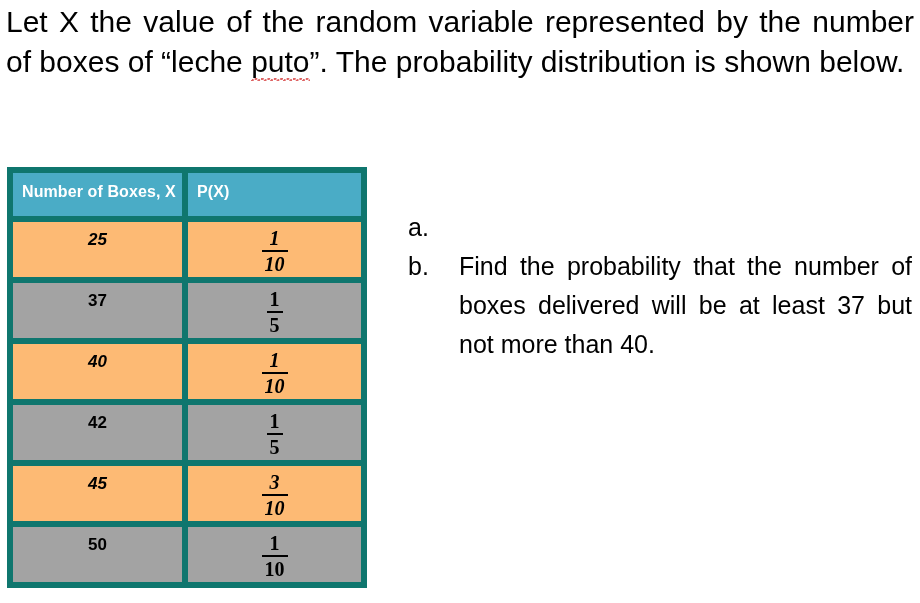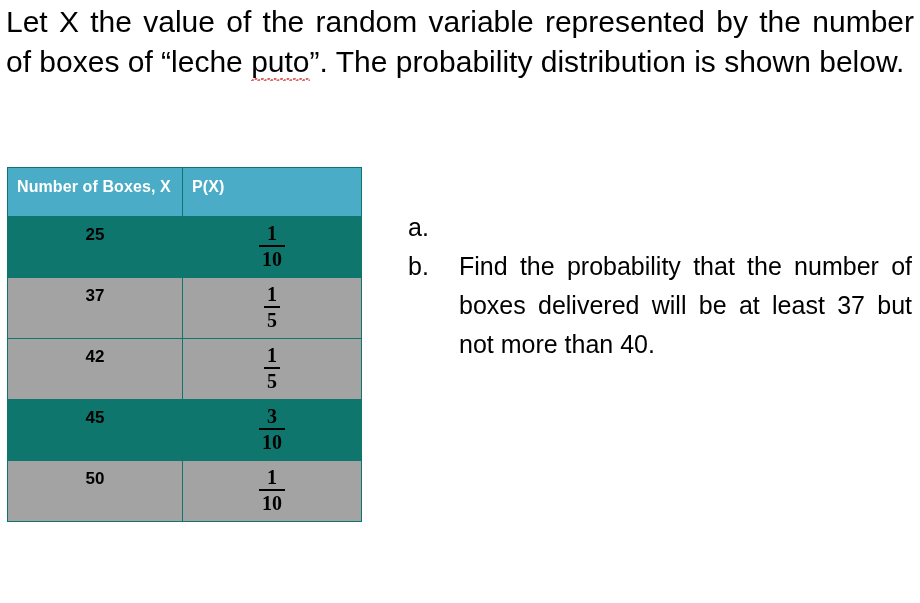--- a/index.html
+++ b/index.html
@@ -55,39 +55,39 @@
     width: 354px;
     border-collapse: collapse;
     table-layout: fixed;
     font-family: "Liberation Sans", sans-serif;
   }
   #dist-table col.c1 { width: 175px; }
   #dist-table col.c2 { width: 179px; }
 
   #dist-table th,
   #dist-table td {
-    border: 1px solid #0f766e;
+    border: 6px solid #0f766e;
     padding: 0;
     margin: 0;
   }
   #dist-table thead th {
     background: #4aacc6;
     color: #ffffff;
     font-size: 16px;
     font-weight: bold;
     text-align: left;
     vertical-align: top;
     padding: 7px 0 8px 9px;
     line-height: 23px;
     height: 49px;
     box-sizing: border-box;
     letter-spacing: .1px;
   }
   #dist-table tbody tr { height: 61px; }
-  #dist-table tbody tr.odd td { background: #0f766e; }
+  #dist-table tbody tr.odd td { background: #fdba74; font-style: italic; }
   #dist-table tbody tr.even td { background: #a3a3a3; }
 
   #dist-table td.x-cell {
     text-align: center;
     vertical-align: top;
     font-size: 17px;
     font-weight: bold;
     padding-top: 8px;
     color: #000;
   }
@@ -170,20 +170,29 @@
     </tr>
     <tr class="even">
       <td class="x-cell">37</td>
       <td class="p-cell">
         <span class="frac">
           <span class="num">1</span>
           <span class="den">5</span>
         </span>
       </td>
     </tr>
+    <tr class="odd">
+      <td class="x-cell">40</td>
+      <td class="p-cell">
+        <span class="frac">
+          <span class="num">1</span>
+          <span class="den">10</span>
+        </span>
+      </td>
+    </tr>
     <tr class="even">
       <td class="x-cell">42</td>
       <td class="p-cell">
         <span class="frac">
           <span class="num">1</span>
           <span class="den">5</span>
         </span>
       </td>
     </tr>
     <tr class="odd">

